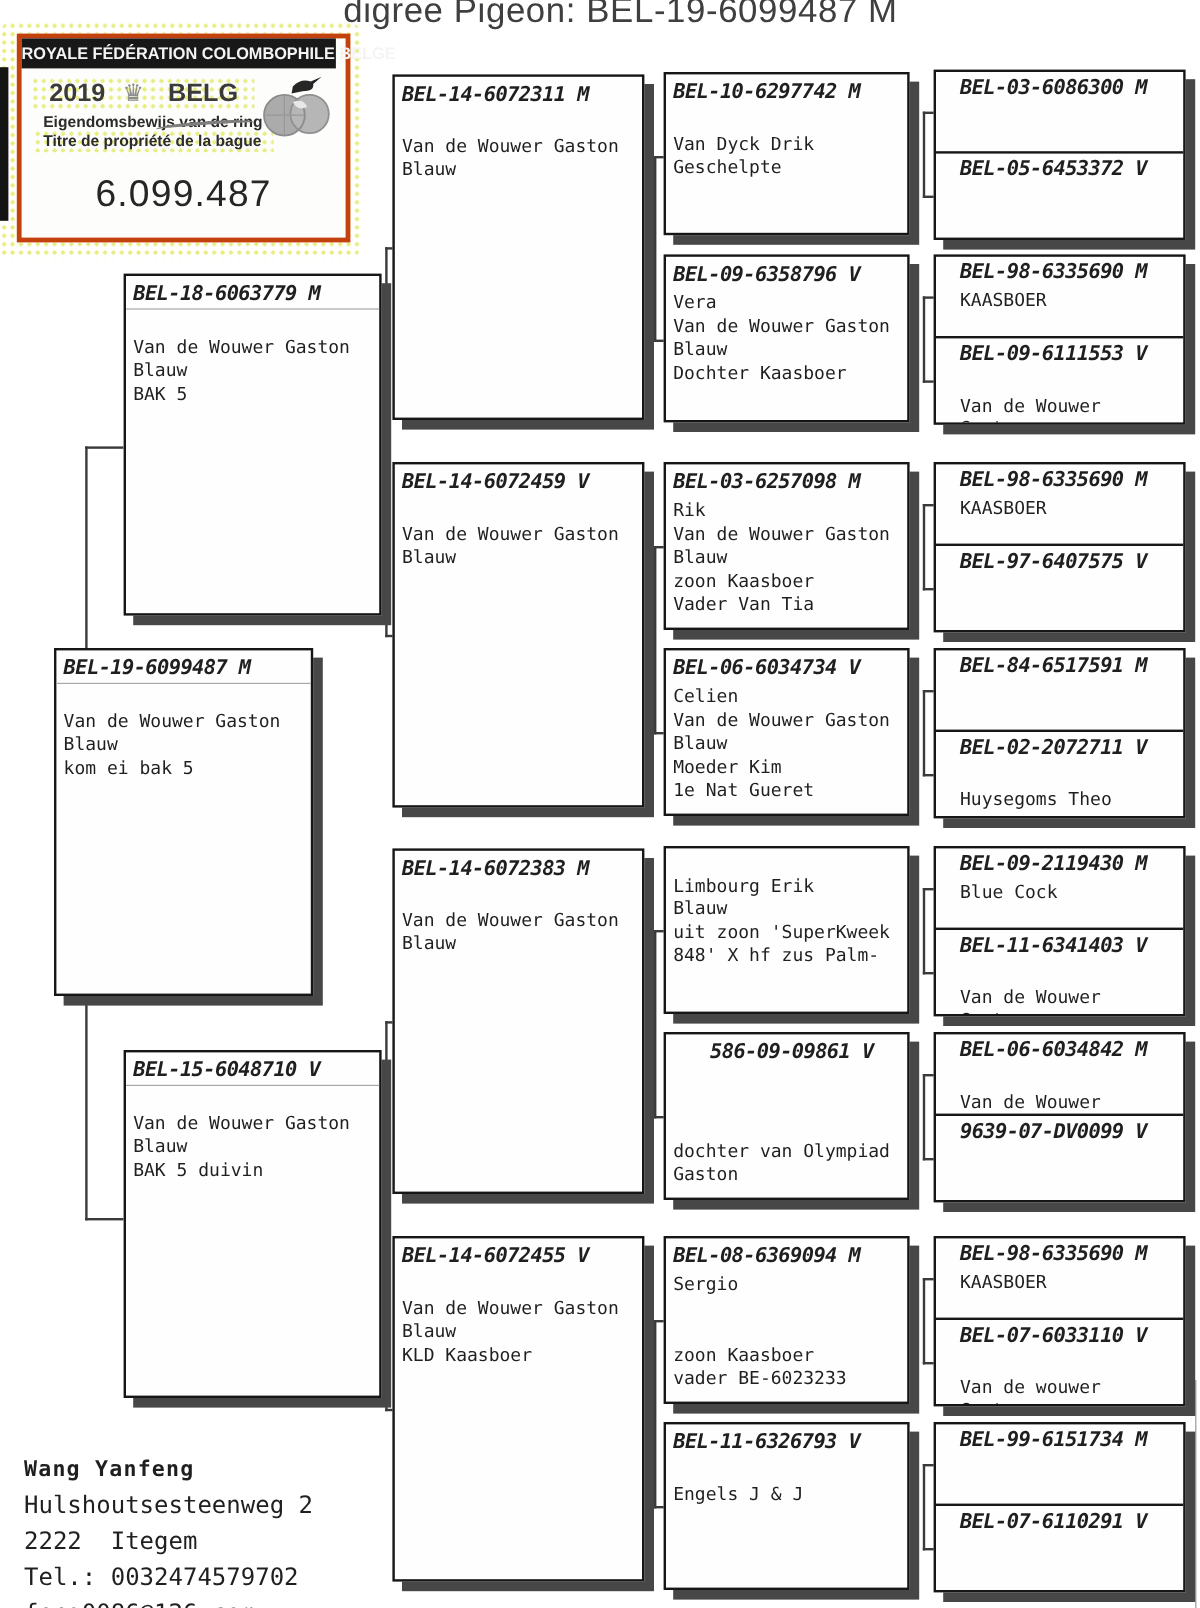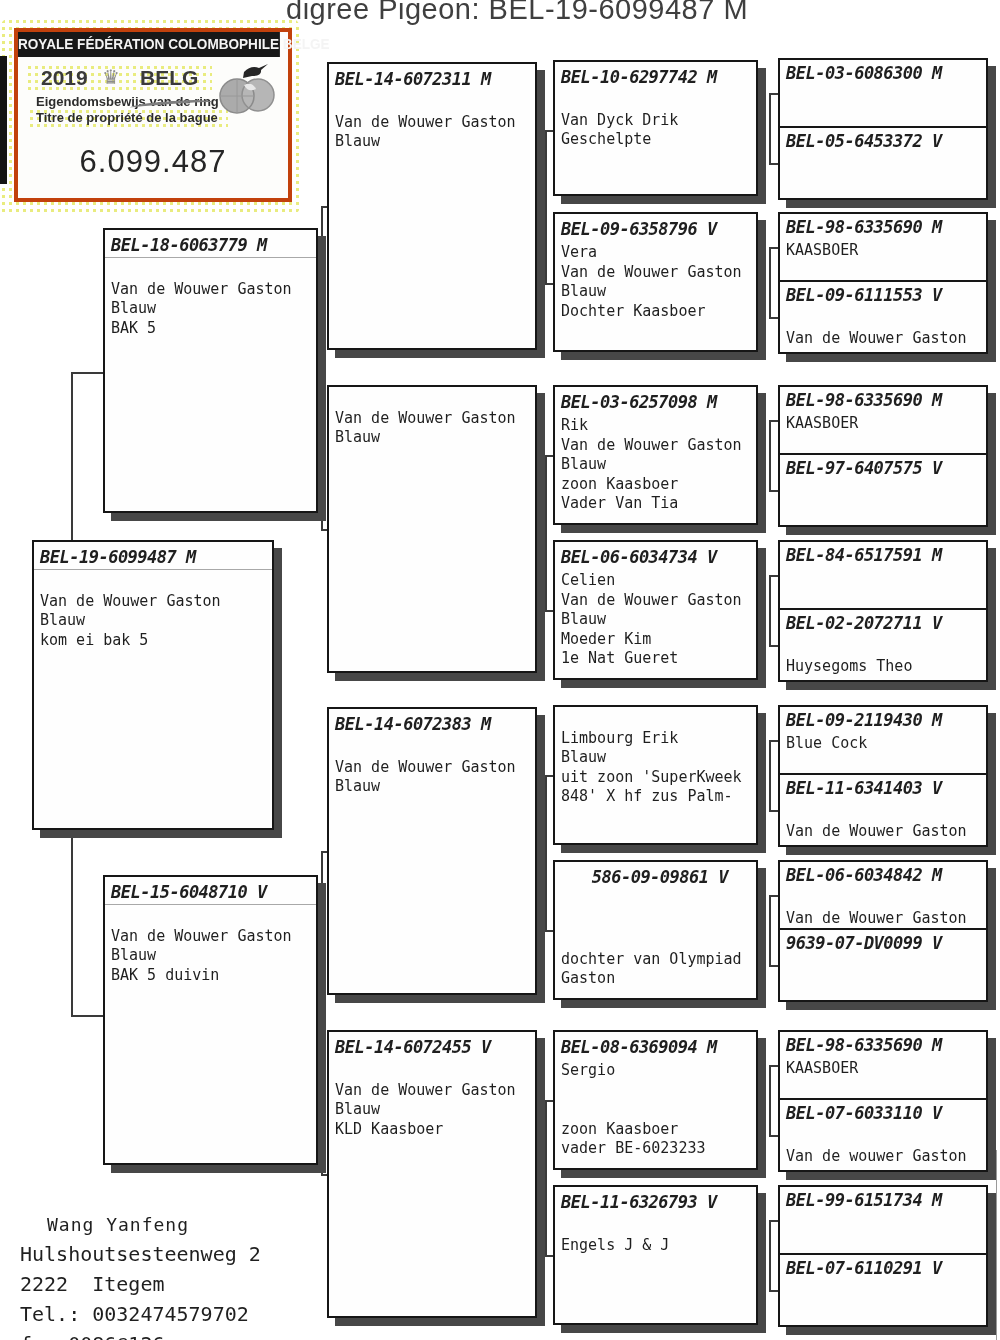--- a/index.html
+++ b/index.html
@@ -58,29 +58,29 @@
   .ring.u{border-bottom:1px solid #a8a8a8;}
   .ring.align-right{text-align:right;padding-right:28px;}
   .lines{
     font-size:15px;line-height:19.5px;padding:2px 6px;white-space:pre-wrap;
   }
   .pairbox{
     position:absolute;background:#fefefe;border:2px solid #161616;
     box-shadow:8px 8px 0 0 #474747;z-index:2;box-sizing:border-box;
     display:flex;flex-direction:column;
   }
-  .half{overflow:hidden;box-sizing:border-box;}
+  .half{overflow:hidden;box-sizing:border-box;padding-left:14px;}
   .half.top{flex:0 0 68px;border-bottom:2px solid #161616;}
   .half.bottom{flex:1 1 auto;}
   .half .ring{padding-top:3px;}
   
   .cn{position:absolute;background:#3a3a3a;z-index:1;display:block;}
   
   .contact{position:absolute;left:20px;top:1214px;}
-  .contact .cname{font-weight:normal;font-size:18px;letter-spacing:1px;margin-bottom:4px;margin-left:27px;}
+  .contact .cname{font-weight:bold;font-size:18px;letter-spacing:1px;margin-bottom:4px;}
   .contact .clines{font-size:20px;line-height:30px;white-space:pre-wrap;}
   .footer-credit{
     position:absolute;right:12px;top:1320px;font-style:italic;font-size:12px;color:#a21caf;white-space:nowrap;font-weight:bold;
   }
 </style>
 </head>
 <body>
 
 <div class="page-title">digree Pigeon: BEL-19-6099487 M</div>
 
@@ -149,21 +149,21 @@
 <i class="cn" style="left:769px;top:895px;width:2px;height:72px"></i>
 <i class="cn" style="left:769px;top:895px;width:11px;height:2px"></i>
 <i class="cn" style="left:769px;top:965px;width:11px;height:2px"></i>
 <i class="cn" style="left:769px;top:1065px;width:2px;height:72px"></i>
 <i class="cn" style="left:769px;top:1065px;width:11px;height:2px"></i>
 <i class="cn" style="left:769px;top:1135px;width:11px;height:2px"></i>
 <i class="cn" style="left:769px;top:1220px;width:2px;height:72px"></i>
 <i class="cn" style="left:769px;top:1220px;width:11px;height:2px"></i>
 <i class="cn" style="left:769px;top:1290px;width:11px;height:2px"></i>
 
-<div class="pbox" style="left:32px;top:540px;width:242px;height:290px">
+<div class="pbox" style="left:45px;top:540px;width:216px;height:290px">
   <div class="ring u">BEL-19-6099487 M</div>
   <div class="lines">
 Van de Wouwer Gaston
 Blauw
 kom ei bak 5</div>
 </div>
 
 <div class="pbox" style="left:103px;top:228px;width:215px;height:285px">
   <div class="ring u">BEL-18-6063779 M</div>
   <div class="lines">
@@ -179,20 +179,21 @@
 BAK 5 duivin</div>
 </div>
 
 <div class="pbox" style="left:327px;top:62px;width:210px;height:288px">
   <div class="ring">BEL-14-6072311 M</div>
   <div class="lines">
 Van de Wouwer Gaston
 Blauw</div>
 </div>
 <div class="pbox" style="left:327px;top:385px;width:210px;height:288px">
+  <div class="ring">BEL-14-6072459 V</div>
   <div class="lines">
 Van de Wouwer Gaston
 Blauw</div>
 </div>
 <div class="pbox" style="left:327px;top:707px;width:210px;height:288px">
   <div class="ring">BEL-14-6072383 M</div>
   <div class="lines">
 Van de Wouwer Gaston
 Blauw</div>
 </div>

